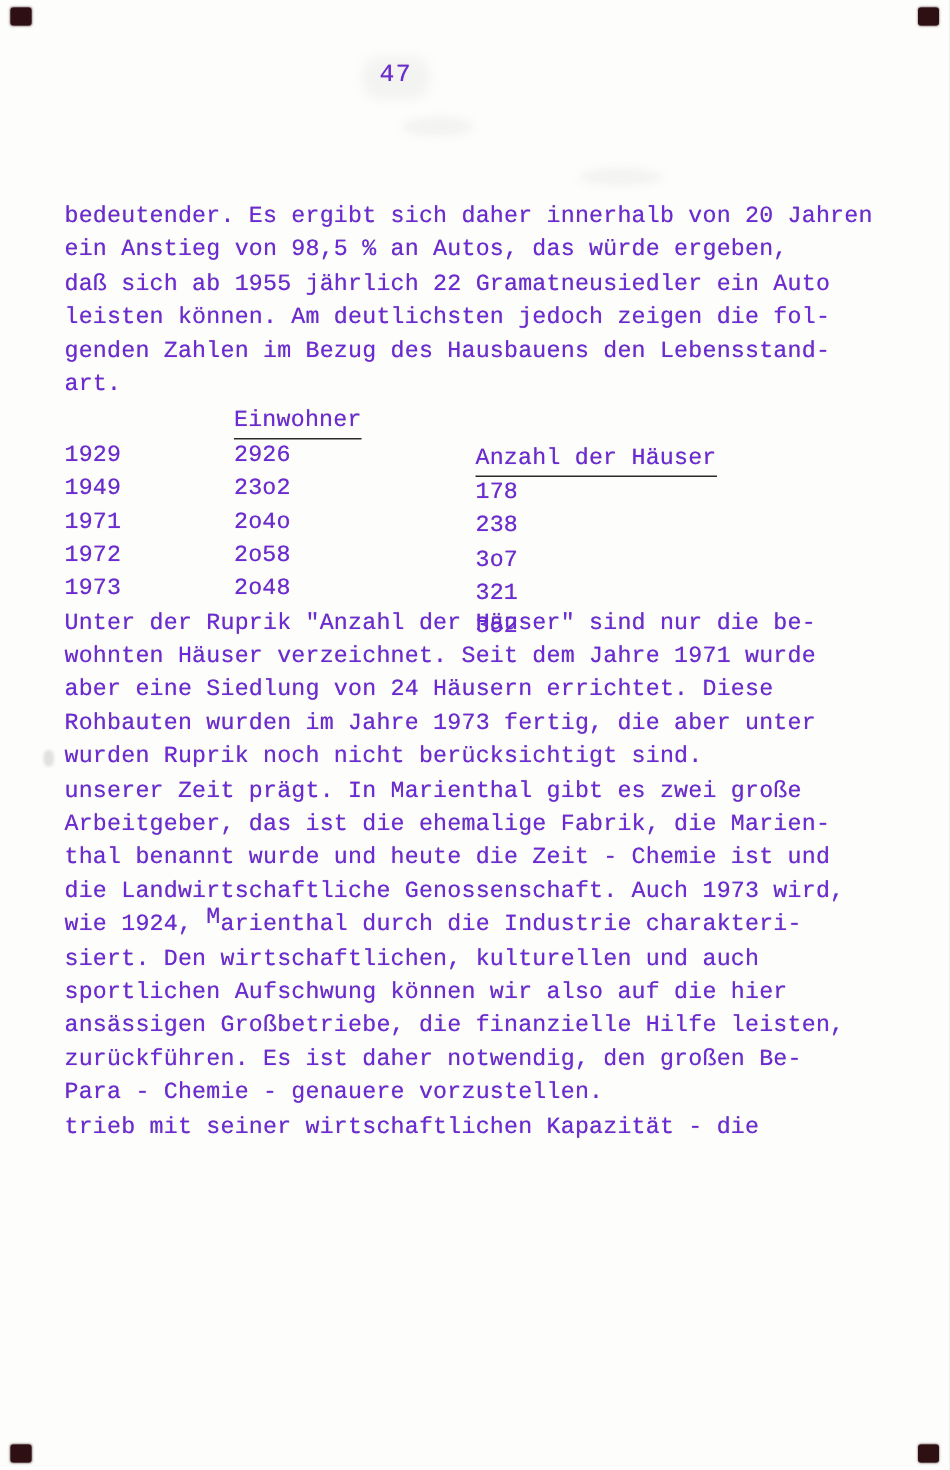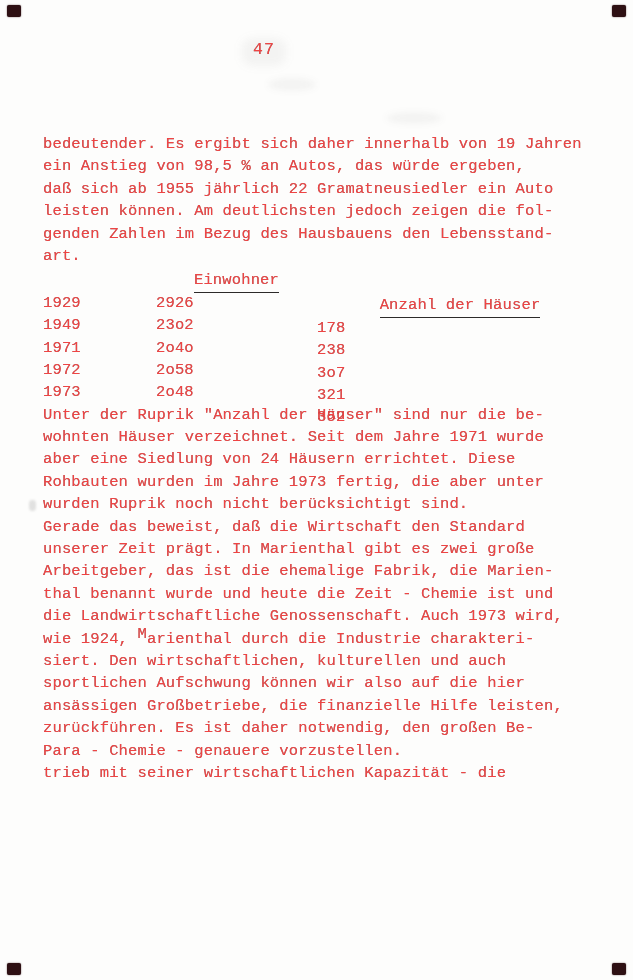--- a/index.html
+++ b/index.html
@@ -2,42 +2,42 @@
 <html><head>
 <meta charset="utf-8">
 <style>
   html,body { margin:0; padding:0; background:#e8e8e8; }
   .page {
     position:relative;
     width:633px; height:980px;
     margin:0 auto;
     background:#fdfdfc;
     font-family:"Liberation Mono","DejaVu Sans Mono",monospace;
-    color:#ef4444;
+    color:#6d28d9;
     overflow:hidden;
   }
   .pagenum {
     position:absolute; left:253px; top:40px;
     font-size:16.5px; letter-spacing:1px;
     text-shadow:0 0 0.5px rgba(40,38,36,0.55);
   }
   .body {
     position:absolute; left:43px; top:133px; width:560px;
   }
   .line, .trow {
     height:22.4px; line-height:22.4px;
     font-size:15.5px; letter-spacing:0.15px;
     white-space:pre;
     text-shadow:0 0 0.5px rgba(40,38,36,0.55);
   }
   .trow { display:flex; }
   .c1 { width:113px; }
   .c2 { width:161px; }
   .c3 { flex:1;margin-top:25px; }
-  .thead { margin-top:2px;text-align:center; }
+  .thead { margin-top:2px; }
   .hul {
     display:inline-block;
     border-bottom:1.6px solid #2c2a29;
     padding-bottom:0px;
   }
   .raised { position:relative; top:-5px; }
   
   .corner {
     position:absolute; width:14px; height:12px;
     background:#2e1013; border-radius:2px;
@@ -67,21 +67,21 @@
   <div class="pagenum">47</div>
 
   <div class="smudge s1"></div>
   <div class="smudge s2"></div>
   <div class="smudge s3"></div>
 
   <div class="body">
 
     <div>
 
-        <div class="line">bedeutender. Es ergibt sich daher innerhalb von 19 Jahren</div>
+        <div class="line">bedeutender. Es ergibt sich daher innerhalb von 20 Jahren</div>
 
         <div class="line">ein Anstieg von 98,5 % an Autos, das würde ergeben,</div>
 
         <div class="line">daß sich ab 1955 jährlich 22 Gramatneusiedler ein Auto</div>
 
         <div class="line">leisten können. Am deutlichsten jedoch zeigen die fol-</div>
 
         <div class="line">genden Zahlen im Bezug des Hausbauens den Lebensstand-</div>
 
         <div class="line">art.</div>
@@ -135,21 +135,20 @@
 
         <div class="line">aber eine Siedlung von 24 Häusern errichtet. Diese</div>
 
         <div class="line">Rohbauten wurden im Jahre 1973 fertig, die aber unter</div>
 
         <div class="line">wurden Ruprik noch nicht berücksichtigt sind.</div>
       </div>
 
     <div>
 
-        <div class="line">Gerade das beweist, daß die Wirtschaft den Standard</div>
 
         <div class="line">unserer Zeit prägt. In Marienthal gibt es zwei große</div>
 
         <div class="line">Arbeitgeber, das ist die ehemalige Fabrik, die Marien-</div>
 
         <div class="line">thal benannt wurde und heute die Zeit - Chemie ist und</div>
 
         <div class="line">die Landwirtschaftliche Genossenschaft. Auch 1973 wird,</div>
       </div>
 

